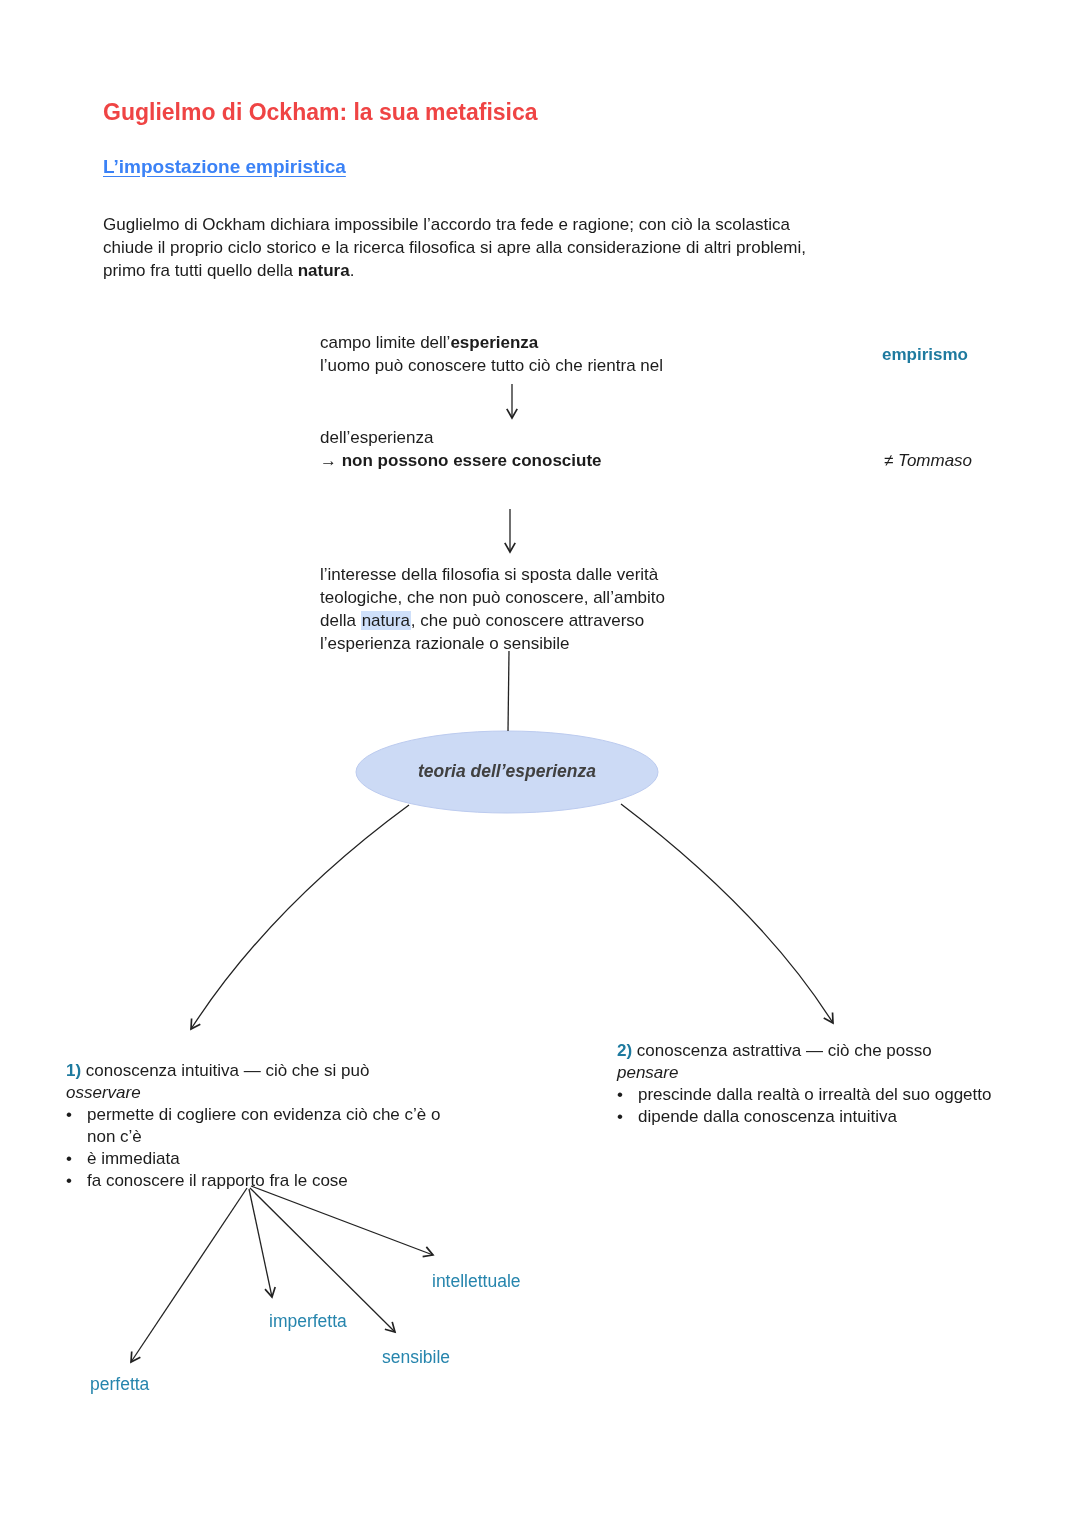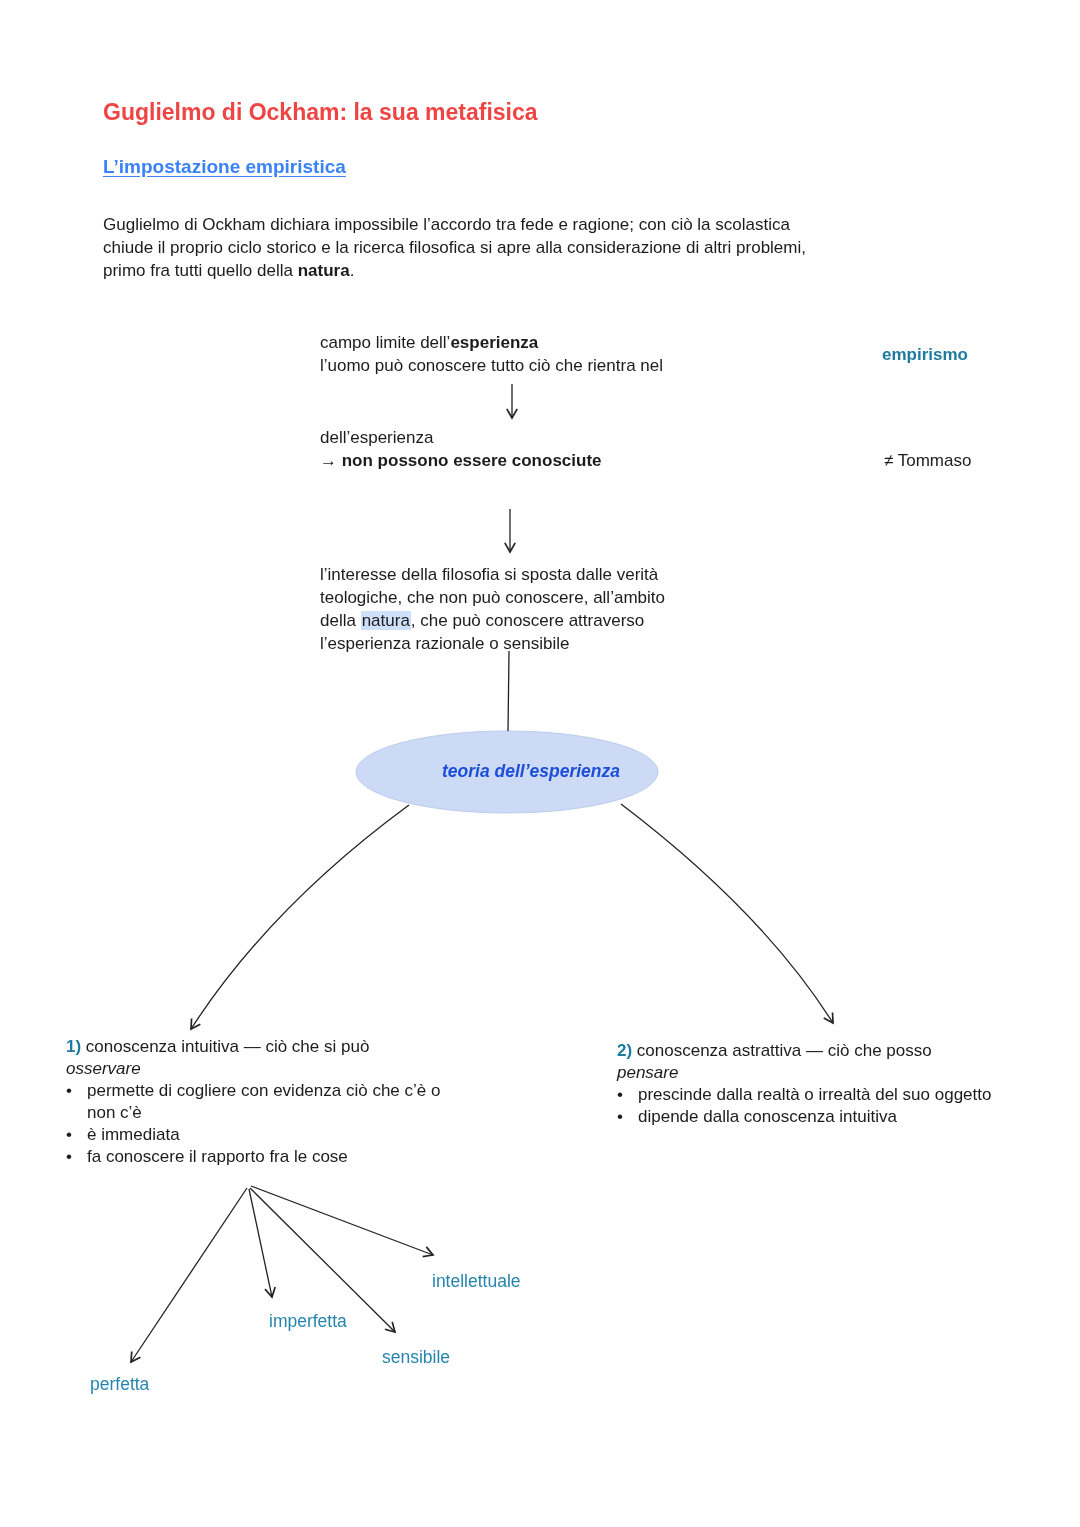--- a/index.html
+++ b/index.html
@@ -36,27 +36,26 @@
   }
   .flowblock .ln{white-space:nowrap;}
   .b{font-weight:bold;}
   .i{font-style:italic;}
   .hl{background:#cfe0fa;padding:0 1px;}
 
   .side-label{
     position:absolute;font-size:17px;white-space:nowrap;
   }
   .side-label.accent{color:#1e7a9f;font-weight:bold;}
-  .side-label.neq{color:#1c1c1c;}
+  .side-label.neq{color:#1c1c1c;font-style:italic;}
 
   .ellipse-label{
     position:absolute;left:357px;top:761px;width:300px;
     text-align:center;font-size:17.5px;font-weight:bold;font-style:italic;
-    color:#1d4ed8;
-    margin-left:24px;
+    color:#404040;
   }
 
   .branch{
     position:absolute;font-size:17px;line-height:22px;
   }
   .branch .ln{white-space:nowrap;}
   .num{color:#1e7a9f;font-weight:bold;}
   .bullet-row{display:flex;}
   .bullet-mark{width:21px;flex:0 0 21px;}
   .bullet-text .bl{display:block;white-space:nowrap;}
@@ -116,21 +115,21 @@
 
   <div class="flowblock" style="top:563px;">
     <div class="ln">l’interesse della filosofia si sposta dalle verità</div>
     <div class="ln">teologiche, che non può conoscere, all’ambito</div>
     <div class="ln"><span>della </span><span class="hl">natura</span><span>, che può conoscere attraverso</span></div>
     <div class="ln">l’esperienza razionale o sensibile</div>
   </div>
 
   <div class="ellipse-label">teoria dell’esperienza</div>
 
-  <div class="branch" style="left:66px;top:1036px;">
+  <div class="branch" style="left:66px;top:1060px;">
     <div class="ln"><span class="num">1)</span><span> conoscenza intuitiva — ciò che si può</span></div>
     <div class="ln i">osservare</div>
     <div class="bullet-row">
       <span class="bullet-mark">•</span>
       <span class="bullet-text">
           <span class="bl">permette di cogliere con evidenza ciò che c’è o</span>
           <span class="bl">non c’è</span>
         </span>
     </div>
     <div class="bullet-row">

